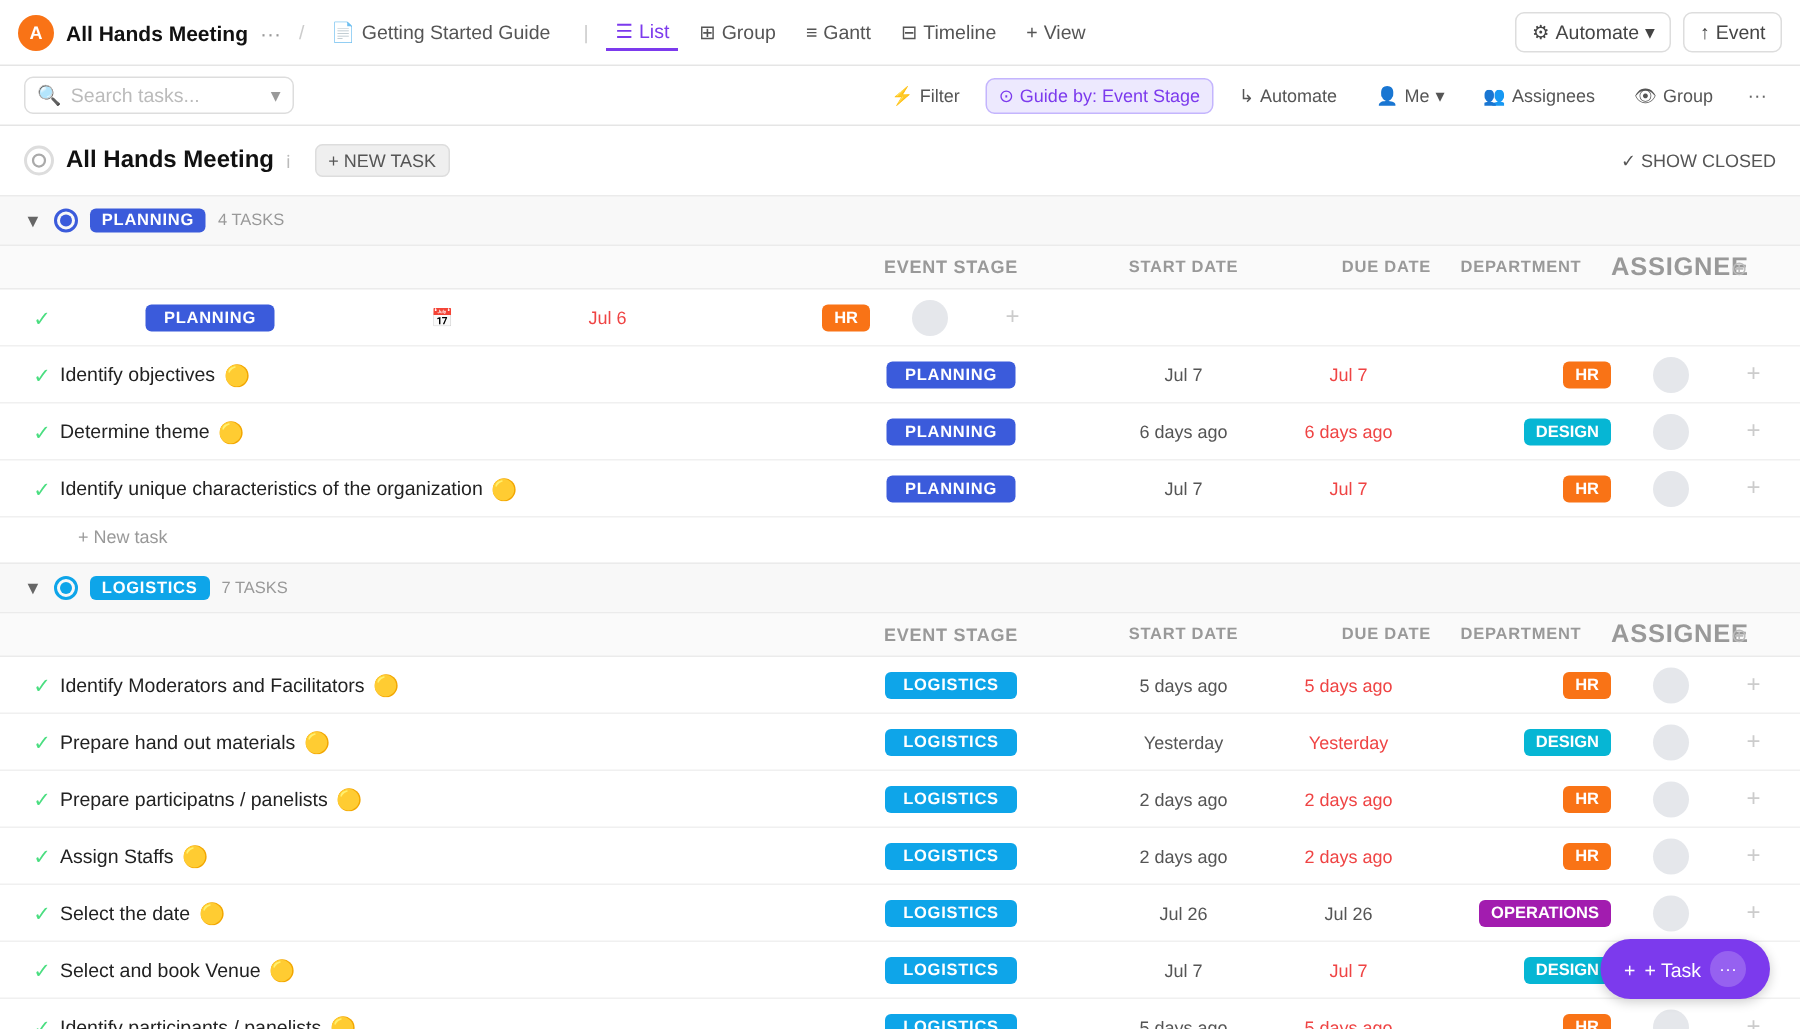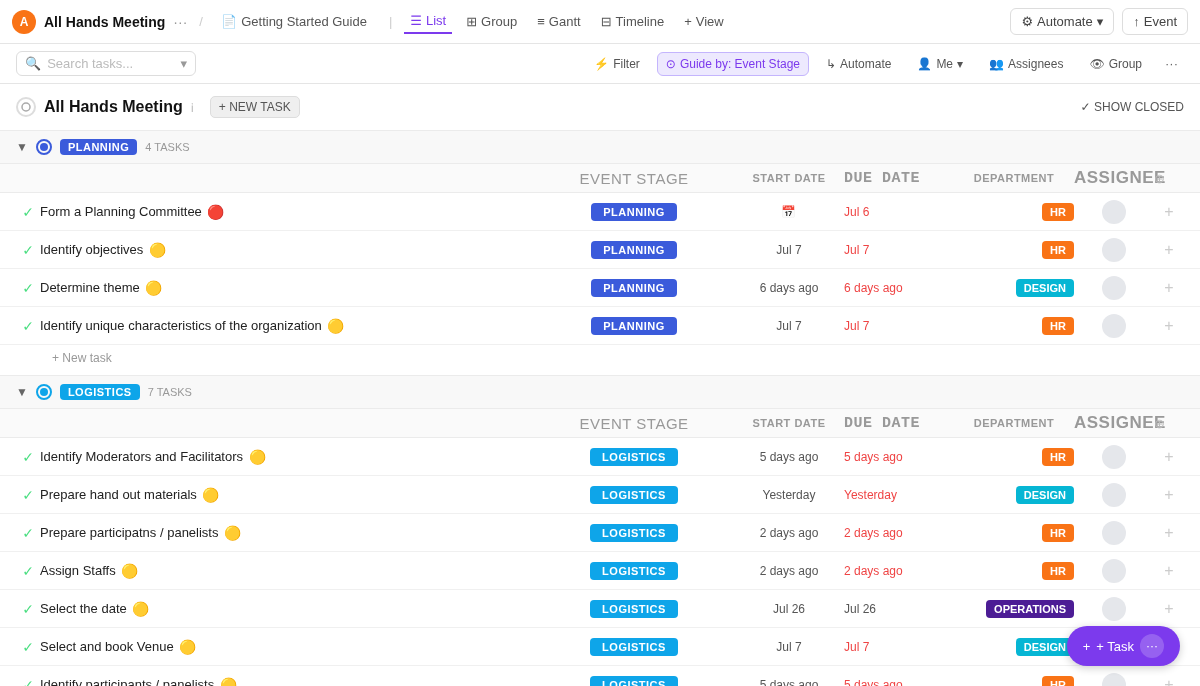--- a/index.html
+++ b/index.html
@@ -45,45 +45,45 @@
     .group-header { display: flex; align-items: center; padding: 8px 16px; gap: 8px; background: #f8f8f8; border-top: 1px solid #ebebeb; border-bottom: 1px solid #ebebeb; }
     .group-chevron { cursor: pointer; color: #666; font-size: 12px; }
     .group-badge { padding: 2px 8px; border-radius: 4px; font-size: 11px; font-weight: 700; color: white; letter-spacing: 0.5px; }
     .badge-planning { background: #3b5bdb; }
     .badge-logistics { background: #0ea5e9; }
     .group-count { font-size: 11px; color: #999; }
 
     
     .table-header { display: flex; align-items: center; padding: 4px 16px; border-bottom: 1px solid #ebebeb; background: #fafafa; }
     .col-task { flex: 1; font-size: 11px; font-weight: 600; color: #999; text-transform: uppercase; letter-spacing: 0.5px; }
-    .col-stage { width: 200px; font-size: 15px; font-weight: 400; color: #999; text-transform: uppercase; letter-spacing: 0.5px; text-align: center; }
+    .col-stage { width: 200px; font-size: 12px; font-weight: 700; color: #999; text-transform: uppercase; letter-spacing: 0.5px; text-align: center; }
     .col-start { width: 110px; font-size: 11px; font-weight: 600; color: #999; text-transform: uppercase; letter-spacing: 0.5px; text-align: center; }
-    .col-due { width: 110px; font-size: 15px; font-weight: 600; color: #999; text-transform: uppercase; letter-spacing: 0.5px; text-align: left; font-family: Liberation Mono, monospace; }
+    .col-due { width: 110px; font-size: 11px; font-weight: 600; color: #999; text-transform: uppercase; letter-spacing: 0.5px; text-align: right; }
     .col-dept { width: 120px; font-size: 11px; font-weight: 600; color: #999; text-transform: uppercase; letter-spacing: 0.5px; text-align: center; }
     .col-assignee { width: 80px; font-size: 17px; font-weight: 600; color: #999; text-transform: uppercase; letter-spacing: 0.5px; text-align: center; }
     .col-add { width: 30px; }
 
     
     .task-row { display: flex; align-items: center; padding: 6px 16px; border-bottom: 1px solid #f0f0f0; min-height: 38px; }
     .task-check { width: 24px; display: flex; align-items: center; justify-content: center; color: #4ade80; font-size: 14px; flex-shrink: 0; }
     .task-name { flex: 1; font-size: 13px; color: #222; display: flex; align-items: center; gap: 6px; }
     .task-warn { font-size: 14px; }
     .task-stage-cell { width: 200px; display: flex; justify-content: center; }
     .stage-badge { padding: 3px 12px; border-radius: 4px; font-size: 11px; font-weight: 700; color: white; letter-spacing: 0.5px; }
     .stage-planning { background: #3b5bdb; }
     .stage-logistics { background: #0ea5e9; }
     .task-start { width: 110px; text-align: center; font-size: 12px; color: #555; }
-    .task-due { width: 110px; font-size: 12px; }
+    .task-due { width: 110px; text-align: center; font-size: 12px; }
     .due-overdue { color: #ef4444; }
     .due-normal { color: #555; }
     .task-dept { width: 120px; display: flex; justify-content: flex-end; }
     .dept-badge { padding: 3px 8px; border-radius: 4px; font-size: 11px; font-weight: 700; color: white; }
     .dept-hr { background: #f97316; }
     .dept-design { background: #06b6d4; }
-    .dept-operations { background: #4c1d95; margin-left: 45px; }
+    .dept-operations { background: #a21caf; margin-left: 45px; }
     .task-assignee { width: 80px; display: flex; justify-content: center; }
     .avatar { width: 24px; height: 24px; background: #e5e7eb; border-radius: 50%; }
     .task-add { width: 30px; display: flex; justify-content: center; color: #ccc; font-size: 16px; cursor: pointer; }
 
     .new-task-row { padding: 6px 16px 10px 52px; font-size: 12px; color: #999; cursor: pointer; }
 
     
     .fab { position: fixed; bottom: 20px; right: 20px; background: #7c3aed; color: white; padding: 8px 16px; border-radius: 20px; display: flex; align-items: center; gap: 6px; font-size: 13px; font-weight: 500; cursor: pointer; box-shadow: 0 2px 8px rgba(0,0,0,0.2); }
     .fab-dots { width: 24px; height: 24px; background: rgba(255,255,255,0.2); border-radius: 50%; display: flex; align-items: center; justify-content: center; font-size: 12px; }
   </style>
@@ -201,24 +201,20 @@
       <div class="col-due">DUE DATE</div>
       <div class="col-dept">DEPARTMENT</div>
       <div class="col-assignee">ASSIGNEE</div>
       <div class="col-add">
         <span style="color:#bbb;cursor:pointer;">⊕</span>
       </div>
     </div>
 
     <div class="task-row">
       <div class="task-check">✓</div>
-      <div class="task-name">
-        Form a Planning Committee
-        <span class="task-warn">🔴</span>
-      </div>
       <div class="task-stage-cell">
         <span class="stage-badge stage-planning">PLANNING</span>
       </div>
       <div class="task-start">
         <span style="color:#ccc;">📅</span>
       </div>
       <div class="task-due due-overdue">Jul 6</div>
       <div class="task-dept">
         <span class="dept-badge dept-hr">HR</span>
       </div>

